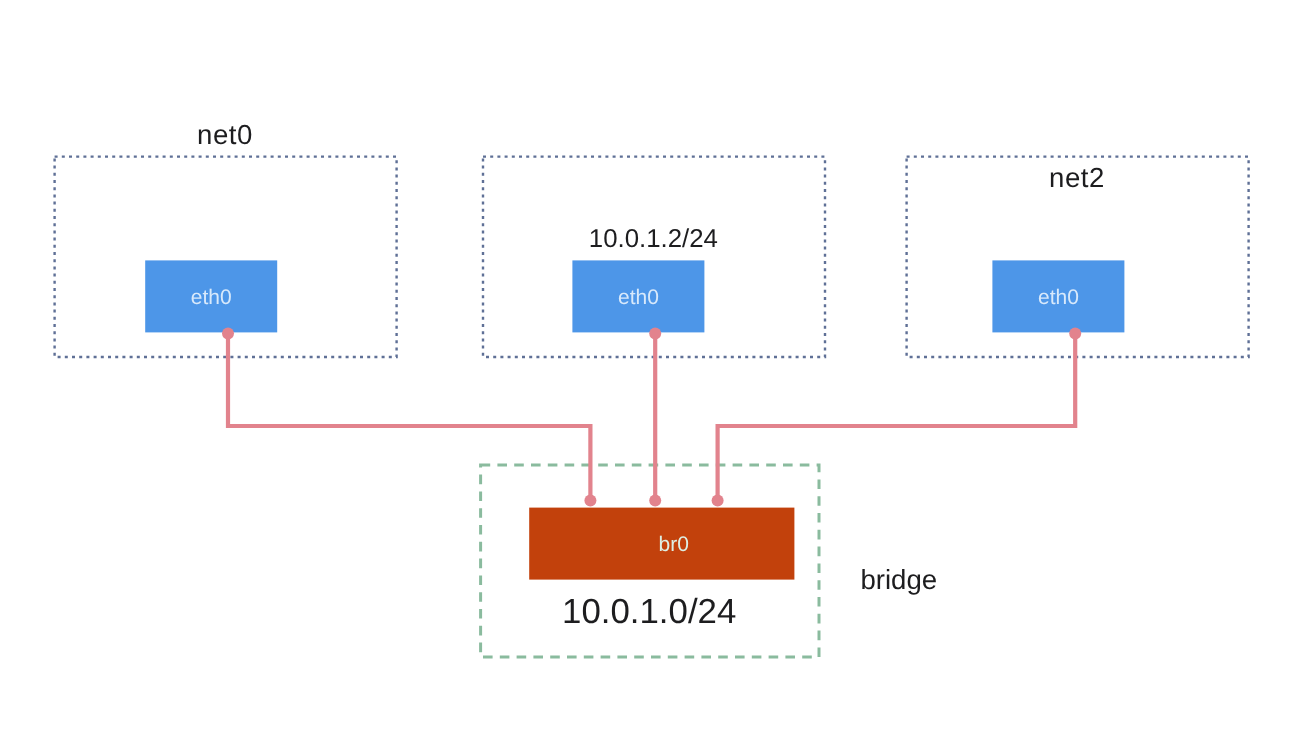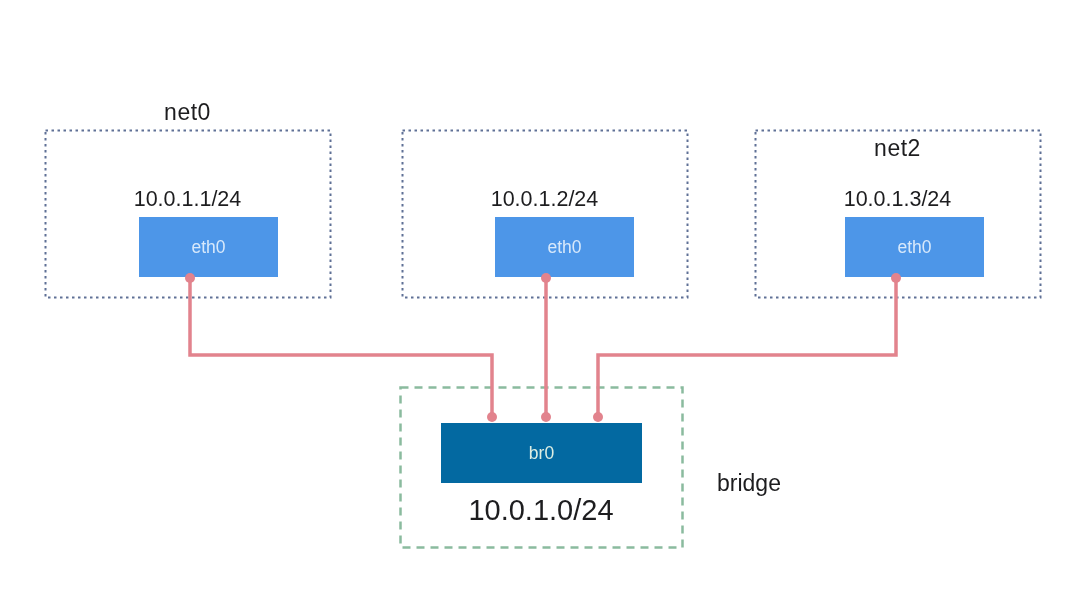--- a/index.html
+++ b/index.html
@@ -36,29 +36,28 @@
     top: 57px;
     left: 0;
     width: 100%;
     text-align: center;
     font-size: 21.5px;
     color: #1d1d1f;
   }
   .iface-box {
     position: absolute;
     top: 87px;
-    width: 139px;
+    width: 110px;
     height: 60px;
     background: #4d96e8;
     display: flex;
     align-items: center;
     justify-content: center;
     font-size: 17.5px;
     color: #d8e9fb;
-    margin-left: 18px;
   }
   #ns0 { left: 45px; }
   #ns1 { left: 402px; }
   #ns2 { left: 755px; }
   #label0 { left: 45px;  top: 99px; }
   #label1 { left: 402px; top: 99px; }
   #label2 { left: 755px; top: 99px; margin-top: 36px; }
   #iface0 { left: 76px; }
   #iface1 { left: 75px; }
   #iface2 { left: 72px; }
@@ -69,26 +68,27 @@
     top: 387px;
     width: 282px;
     height: 161px;
   }
   .br-if {
     position: absolute;
     left: 41px;
     top: 36px;
     width: 201px;
     height: 60px;
-    background: #0369a1;
+    background: #c2410c;
     display: flex;
     align-items: center;
     justify-content: center;
     font-size: 17.5px;
     color: #ddeee3;
+    padding-left: 20px;
   }
   .br-net {
     position: absolute;
     top: 107px;
     left: 0;
     width: 100%;
     text-align: center;
     font-size: 29px;
     color: #1d1d1f;
   }
@@ -112,29 +112,27 @@
 </style>
 </head>
 <body>
 
 <div class="stage">
 
   <div class="ns-label" id="label0">net0</div>
   <div class="ns-label" id="label2">net2</div>
 
   <div class="ns-box" id="ns0">
-    <div class="ns-ip">10.0.1.1/24</div>
     <div class="iface-box" id="iface0">eth0</div>
   </div>
   <div class="ns-box" id="ns1">
     <div class="ns-ip">10.0.1.2/24</div>
     <div class="iface-box" id="iface1">eth0</div>
   </div>
   <div class="ns-box" id="ns2">
-    <div class="ns-ip">10.0.1.3/24</div>
     <div class="iface-box" id="iface2">eth0</div>
   </div>
 
   <div class="bridge-box">
     <div class="br-if">br0</div>
     <div class="br-net">10.0.1.0/24</div>
   </div>
   <div class="bridge-caption">bridge</div>
 
   <svg class="layer" viewBox="0 0 1080 608" xmlns="http://www.w3.org/2000/svg">

